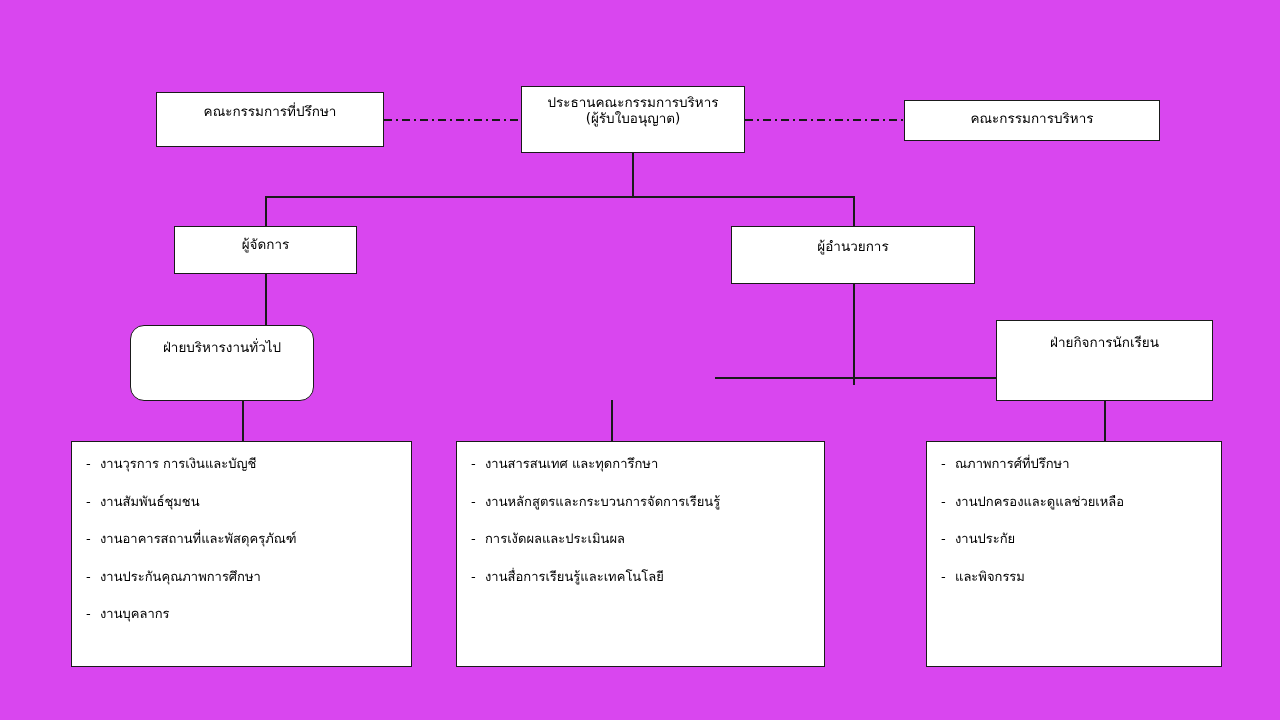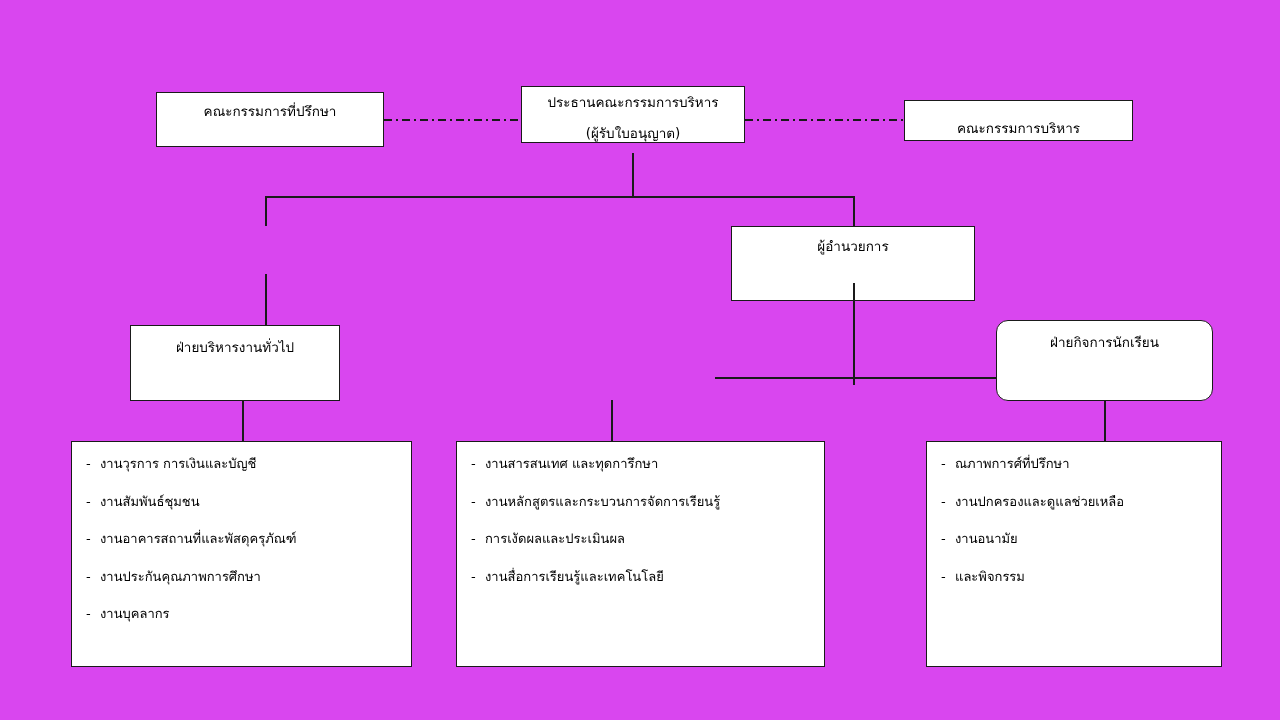--- a/index.html
+++ b/index.html
@@ -46,57 +46,57 @@
     justify-content: flex-start;
   }
 
   #node-advisory {
     left: 156px;  top: 92px;
     width: 228px; height: 55px;
     padding-top: 11px;
   }
   #node-chairman {
     left: 521px;  top: 86px;
-    width: 224px; height: 57px;
+    width: 224px; height: 67px;
     padding-top: 8px;
-    justify-content: space-between;
-  }
-  #node-chairman .line + .line { margin-top: 12px; }
+    justify-content: flex-start;
+  }
+  #node-chairman .line + .line { }
   #node-exec-committee {
     left: 904px;  top: 100px;
-    width: 229px; height: 41px;
-    padding-top: 20px;
+    width: 256px; height: 41px;
+    padding-top: 10px;
   }
 
   
   .level2-box { font-size: 13.5px; padding-top: 10px; }
   #node-manager {
     left: 174px; top: 226px;
     width: 183px; height: 48px;
   }
   #node-director {
     left: 731px; top: 226px;
-    width: 244px; height: 75px;
+    width: 244px; height: 58px;
     padding-top: 12px;
     align-items: flex-end;
   }
 
   
   .level3-box { font-size: 13.5px; padding-top: 14px; }
   #node-general-affairs {
     left: 130px; top: 325px;
-    width: 210px; height: 76px;
+    width: 184px; height: 76px; border-radius: 14px;
   }
   #node-academic {
     left: 488px; top: 328px;
     width: 227px; height: 73px;
   }
   #node-student-affairs {
     left: 996px; top: 320px;
-    width: 217px; height: 81px; border-radius: 12px;
+    width: 217px; height: 81px;
   }
 
   
   .list-box {
     position: absolute;
     box-sizing: border-box;
     border: 1.6px solid #1a1a1a;
     background: #ffffff;
     padding: 14px 10px 10px 14px;
     font-size: 13px;
@@ -162,20 +162,23 @@
     <span class="line">(ผู้รับใบอนุญาต)</span>
   </div>
 
   <div class="node top-row-box" id="node-exec-committee">
     <span class="line">คณะกรรมการบริหาร</span>
   </div>
 
   <div class="dashline dashdot" style="left:384px; top:119px; width:137px;"></div>
   <div class="dashline dashdot" style="left:745px; top:119px; width:159px;"></div>
 
+  <div class="node level2-box" id="node-manager">
+    <span class="line">ผู้จัดการ</span>
+  </div>
 
   <div class="node level2-box" id="node-director">
     <span class="line">ผู้อำนวยการ</span>
   </div>
 
   <div class="conn v" style="left:632px; top:153px; height:44px;"></div>
   <div class="conn h" style="left:265px; top:196px; width:589px;"></div>
   <div class="conn v" style="left:265px; top:196px; height:30px;"></div>
   <div class="conn v" style="left:853px; top:196px; height:30px;"></div>
 
@@ -248,21 +251,21 @@
       <li>
         <span class="dash">-</span>
         <span>ณภาพการศ์ที่ปรึกษา</span>
       </li>
       <li>
         <span class="dash">-</span>
         <span>งานปกครองและดูแลช่วยเหลือ</span>
       </li>
       <li>
         <span class="dash">-</span>
-        <span>งานอนามัย</span>
+        <span>งานประกัย</span>
       </li>
       <li>
         <span class="dash">-</span>
         <span>และพิจกรรม</span>
       </li>
     </ul>
   </div>
 
 </div>
 

